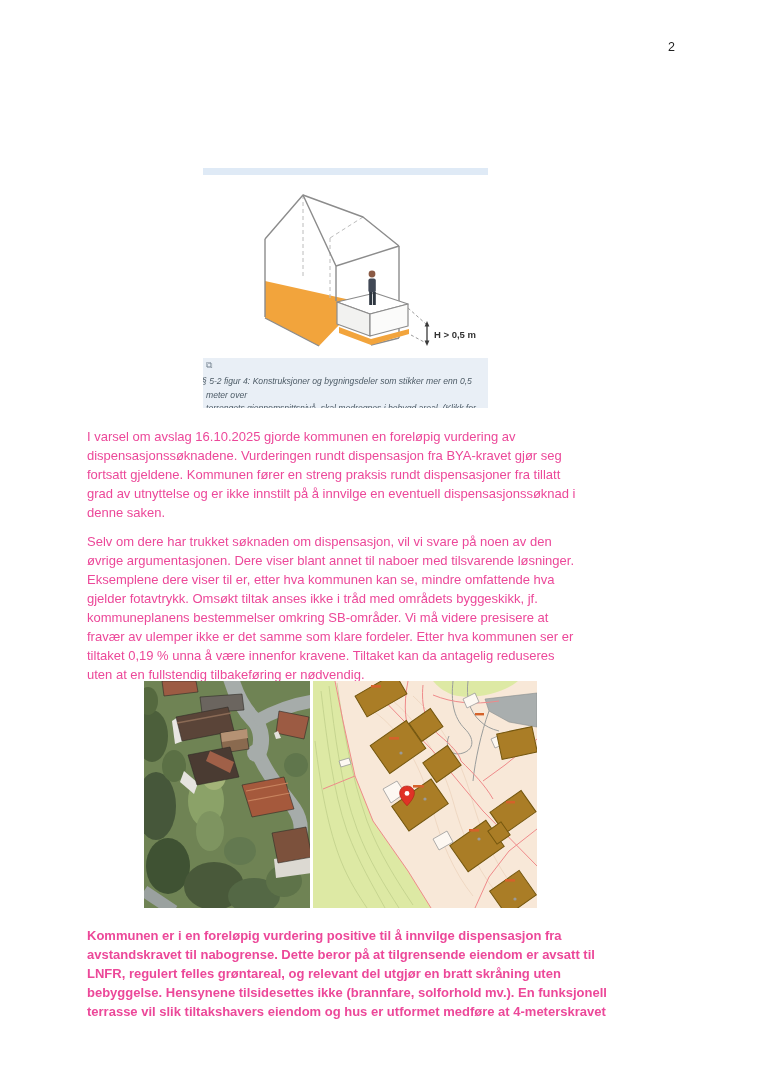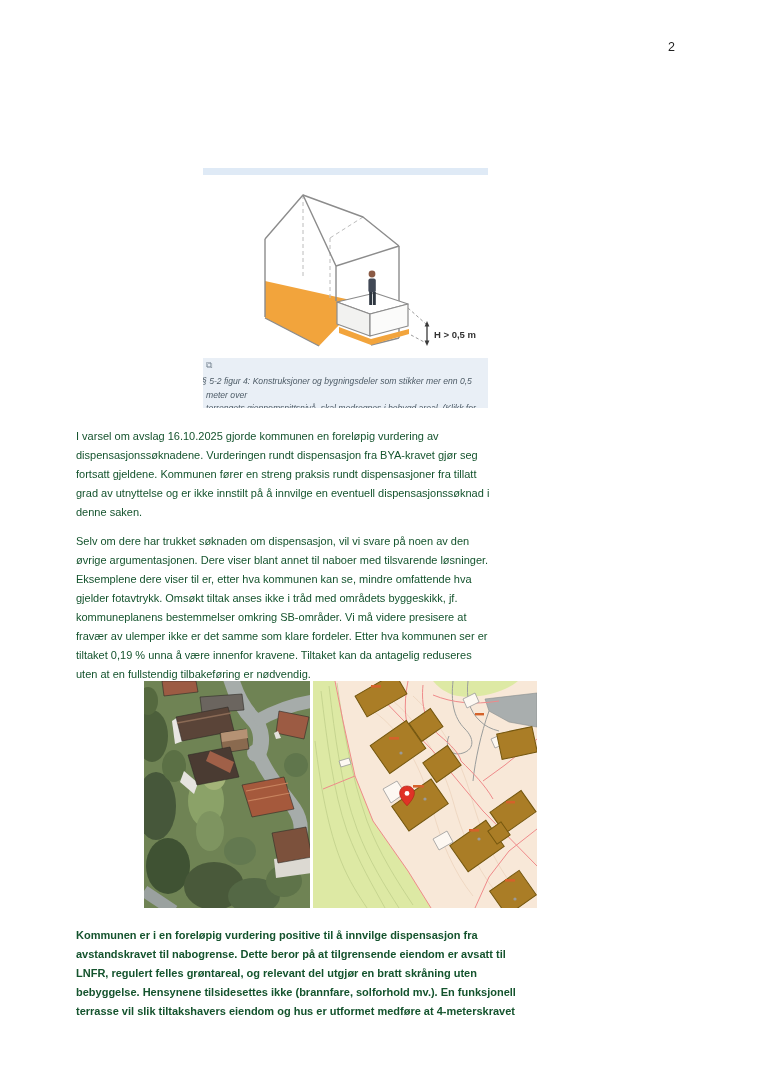--- a/index.html
+++ b/index.html
@@ -26,22 +26,22 @@
     position:absolute; left:3px; top:17px; width:280px;
     font-size:8.6px; line-height:13.5px; font-style:italic; color:#4d5b66;
     white-space:pre-line; text-indent:-4px;
   }
   
   .aerial-photo { position:absolute; left:144px; top:681px; width:166px; height:227px; }
   .map-image   { position:absolute; left:313px; top:681px; width:224px; height:227px; }
   .aerial-photo svg, .map-image svg, .figure-illustration svg { display:block; }
   
   .para {
-    position:absolute; left:76px; width:588px;
-    font-size:11px; line-height:19px; color:#14532d; white-space:pre-line;
+    position:absolute; left:87px; width:588px;
+    font-size:13px; line-height:19px; color:#ec4899; white-space:pre-line;
   }
   .para-1 { top:427px; }
   .para-2 { top:532px; }
   .para-3 { top:926px;font-weight:bold; }
 </style>
 </head>
 <body>
 
 <div class="page">
 

